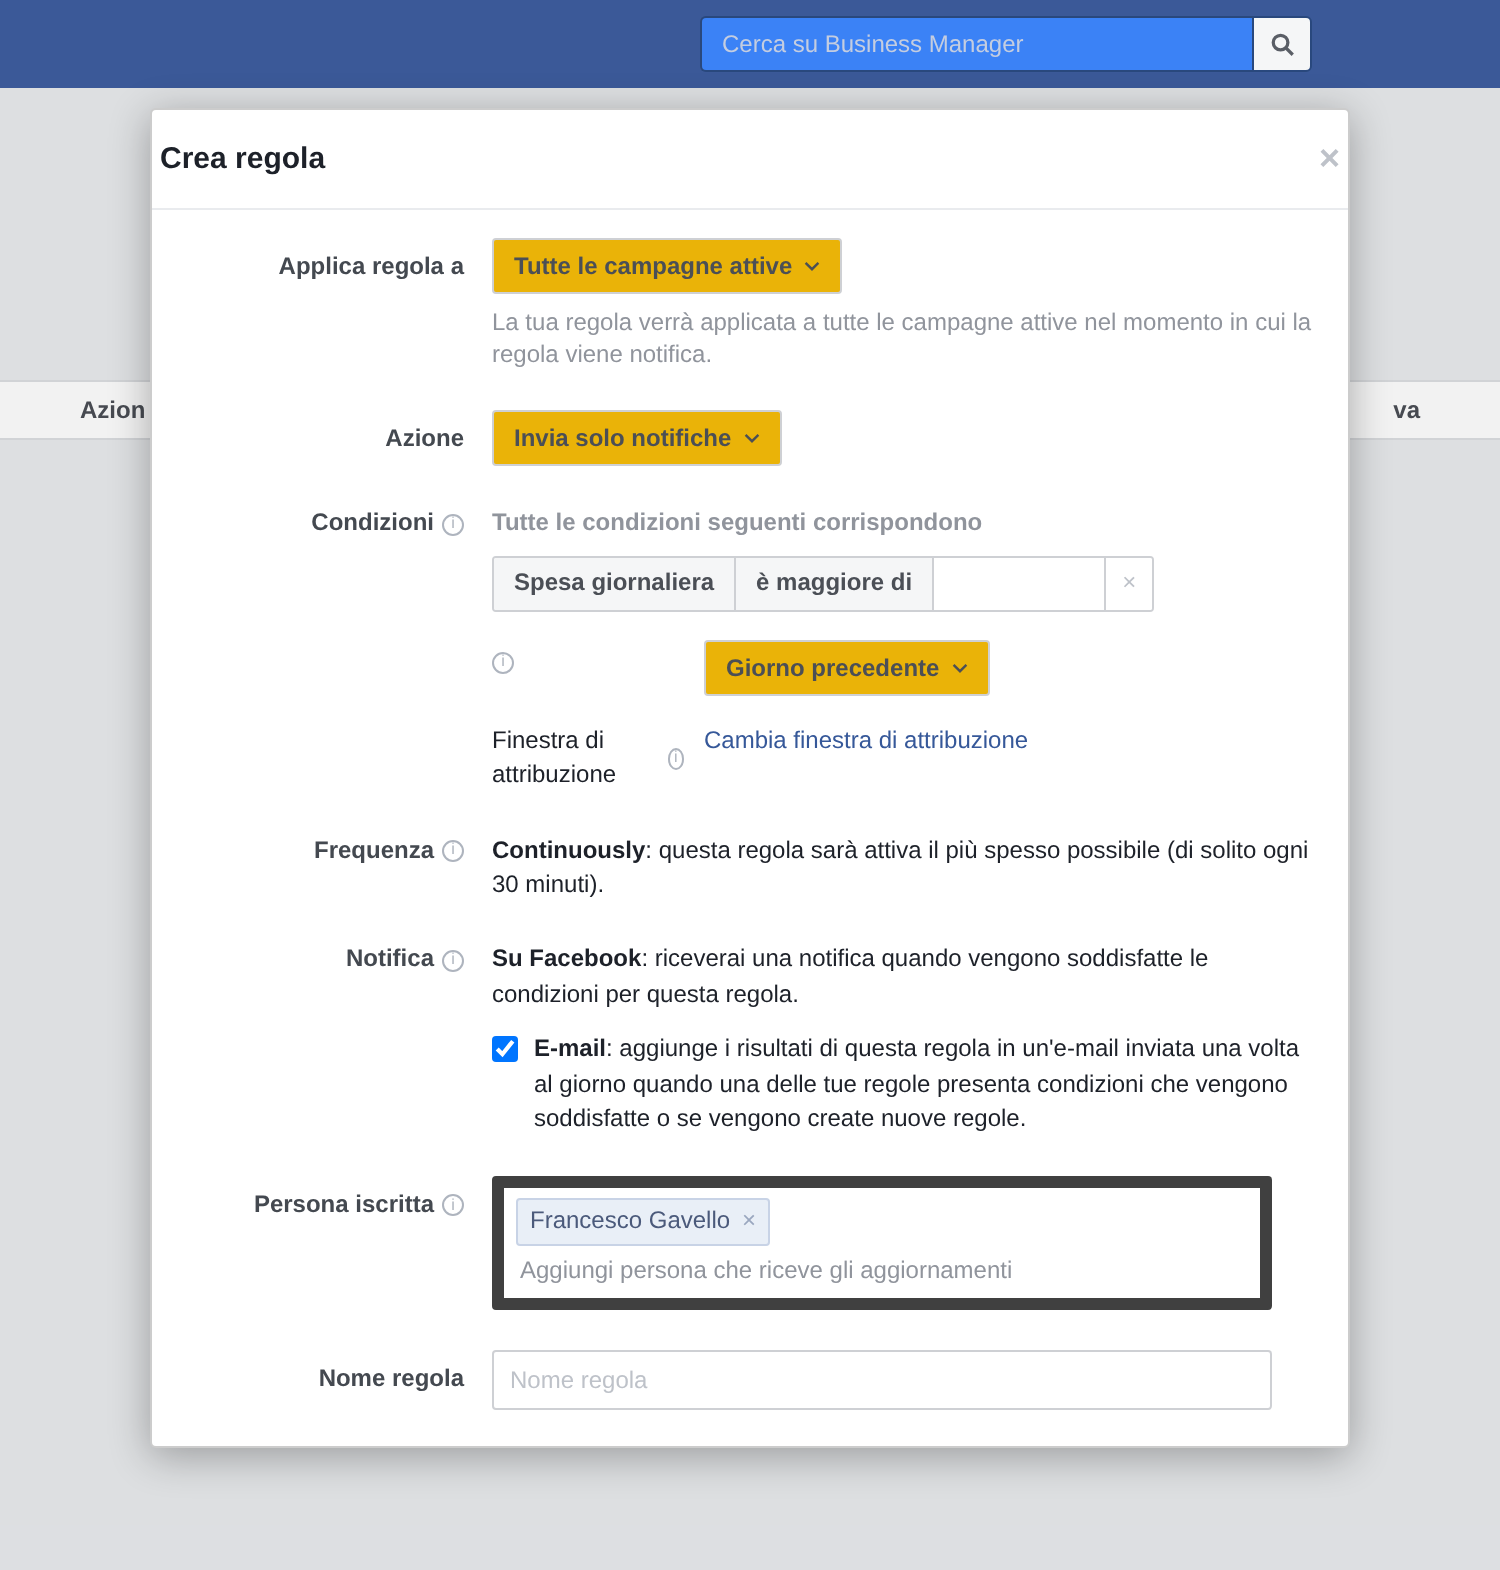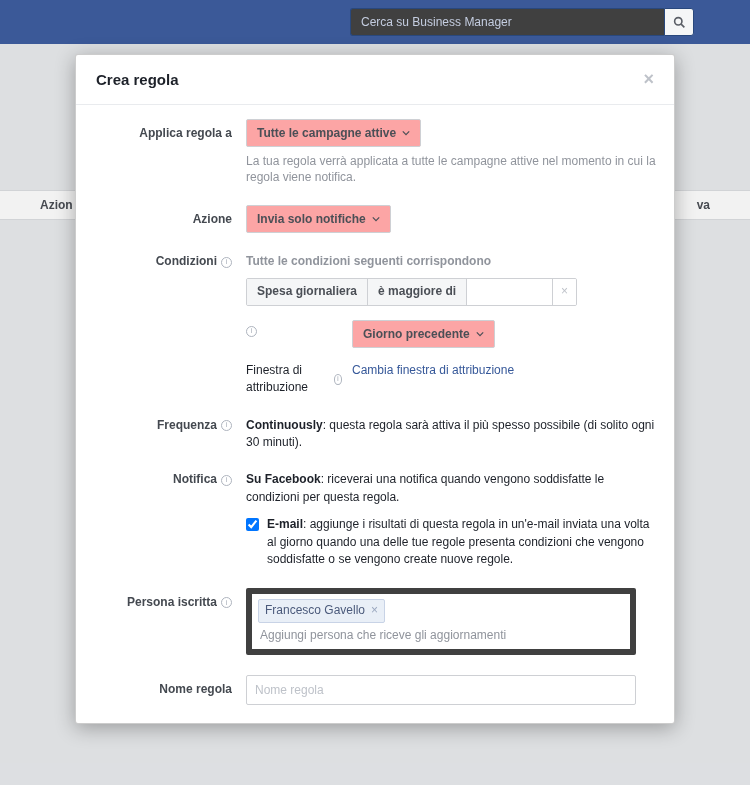--- a/index.html
+++ b/index.html
@@ -21,24 +21,24 @@
     padding: 0 10px;
     gap: 10px;
   }
   .topbar-spacer { width: 330px; }
   .search-wrap {
     display: flex;
     align-items: stretch;
     height: 28px;
   }
   .search-input {
-    width: 314px;
+    width: 276px;
     border: 1px solid #29487d;
     border-right: none;
-    background: #404040;
+    background: #3b82f6;
     color: #fff;
     padding: 0 10px;
     font-size: 12px;
     border-radius: 3px 0 0 3px;
     outline: none;
   }
   .search-input::placeholder { color: #c4cde0; }
   .search-btn {
     width: 30px;
     background: #f5f6f7;
@@ -61,21 +61,21 @@
     left: 75px;
     width: 600px;
     background: #fff;
     border: 1px solid rgba(0,0,0,0.2);
     border-radius: 3px;
     box-shadow: 0 4px 20px rgba(0,0,0,0.3);
     display: flex;
     flex-direction: column;
   }
   .modal-header {
-    padding: 14px 20px;
+    padding: 14px 4px;
     border-bottom: 1px solid #e9ebee;
     display: flex;
     justify-content: space-between;
     align-items: center;
   }
   .modal-title { font-size: 15px; font-weight: bold; }
   .close-x { color: #bec2c9; font-size: 18px; cursor: pointer; font-weight: bold; }
   .modal-body {
     padding: 14px 16px 10px 16px;
     font-size: 12px;
@@ -111,21 +111,21 @@
     align-items: center;
     justify-content: center;
     font-weight: normal;
   }
   .value-col { flex: 1; color: #1d2129; }
   .hint { color: #90949c; font-size: 12px; margin-top: 6px; line-height: 1.35; }
   .select-btn {
     display: inline-flex;
     align-items: center;
     gap: 6px;
-    background: #fca5a5;
+    background: #eab308;
     border: 1px solid #ced0d4;
     border-radius: 2px;
     padding: 6px 10px;
     font-size: 12px;
     color: #4b4f56;
     cursor: pointer;
     font-weight: bold;
   }
   .select-btn svg { flex-shrink: 0; }
   .cond-header { color: #90949c; font-weight: bold; margin-bottom: 7px; font-size: 12px; }

